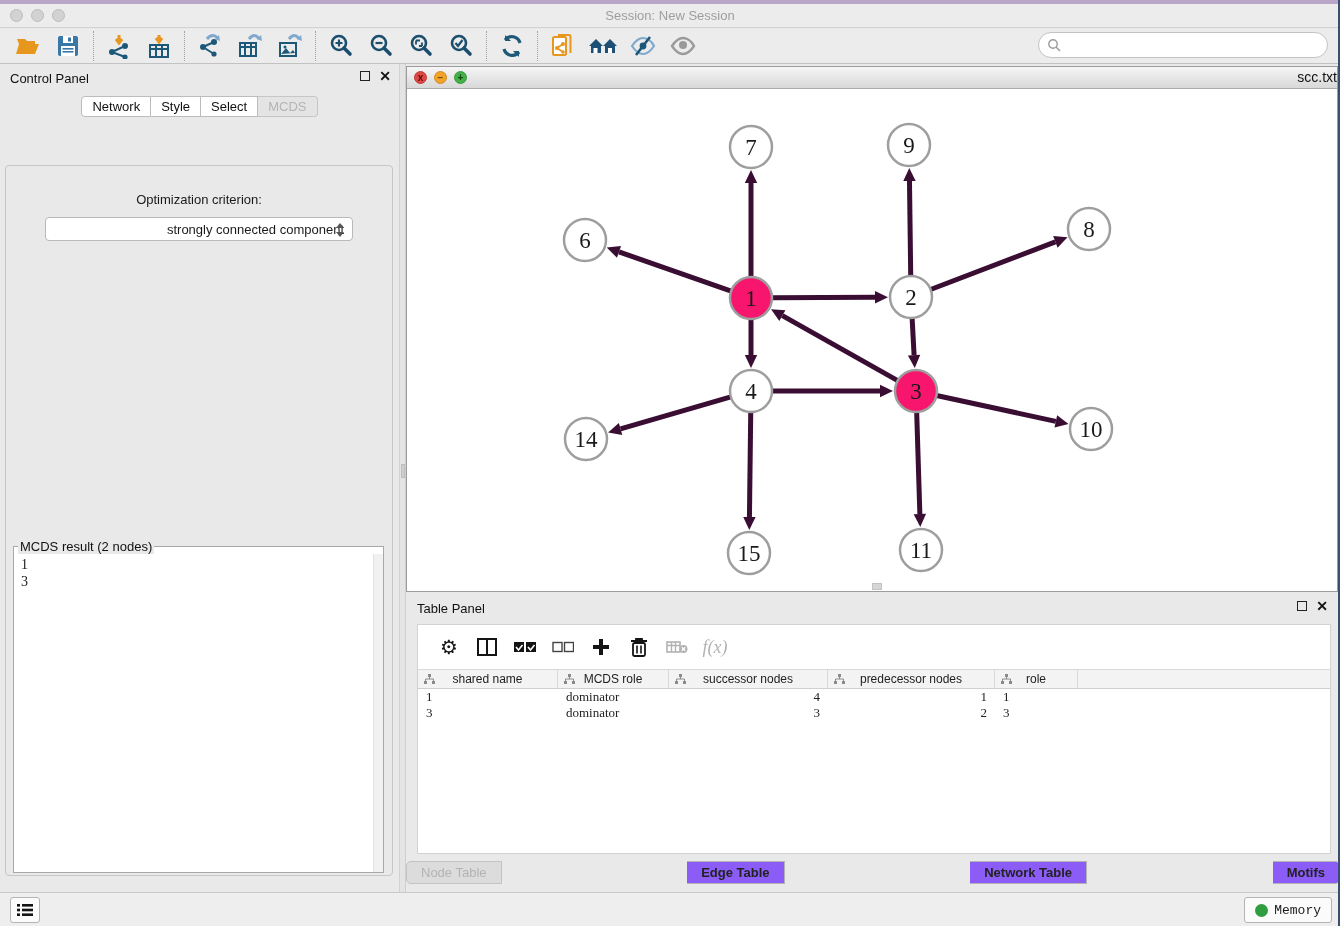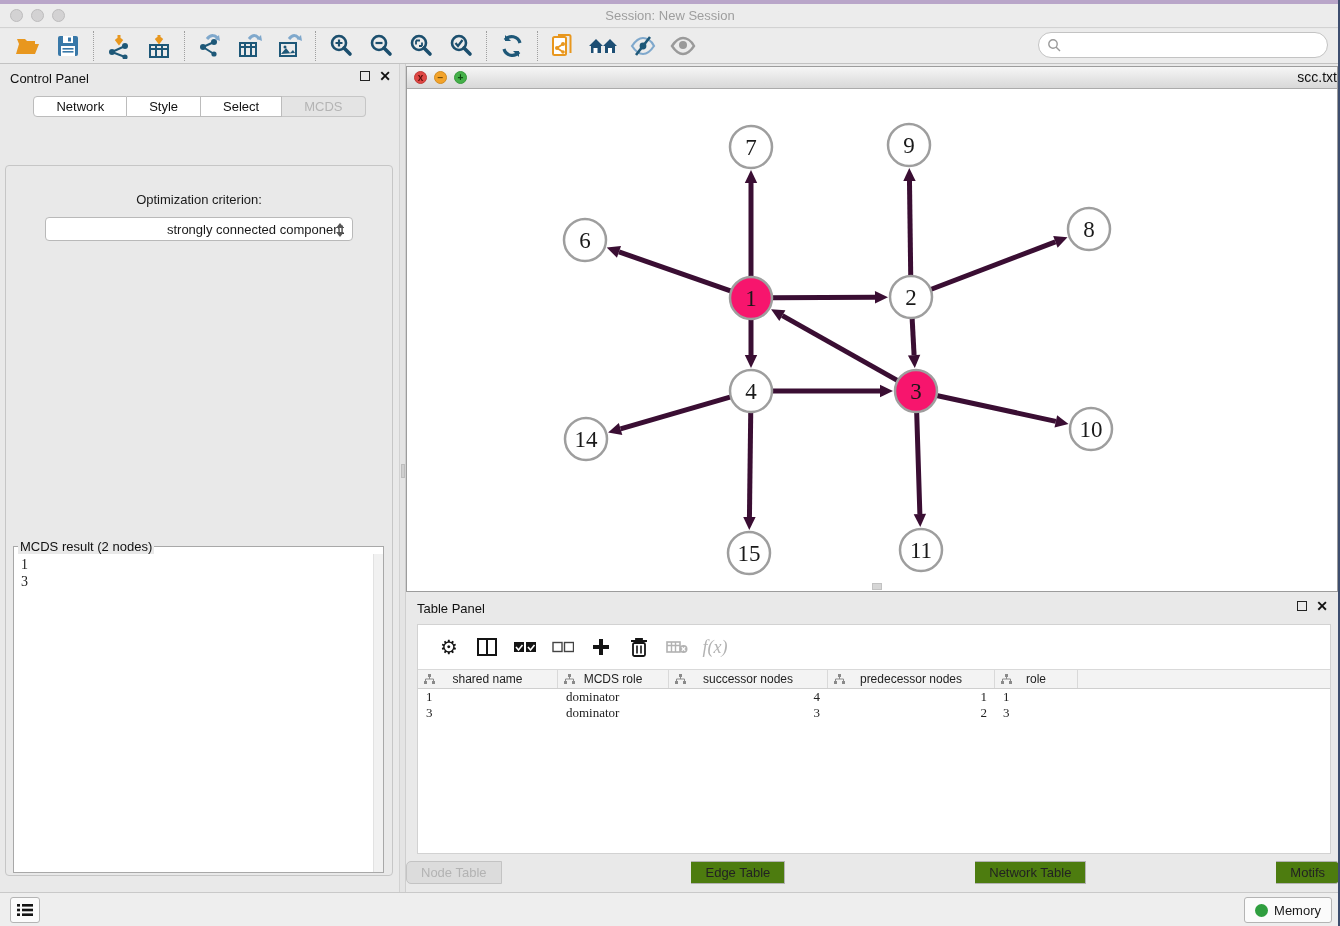--- a/index.html
+++ b/index.html
@@ -26,21 +26,21 @@
     border-radius:13px; background:#fff; display:flex; align-items:center; padding-left:8px; gap:4px; }
   .search input { border:none; outline:none; flex:1; height:20px; font-size:13px; background:transparent; }
 
   
   .control-panel { position:absolute; left:0; top:64px; width:399px; height:828px; background:#e9e9e9; }
   .cp-header { position:relative; height:28px; padding:7px 10px 0; font-size:13px; color:#111; }
   .panel-hdr-icons { position:absolute; right:8px; top:6px; display:flex; gap:9px; align-items:center; }
   .float-sq { width:10px; height:10px; border:1.6px solid #222; }
   .close-x { font-size:14px; font-weight:bold; color:#111; line-height:12px; }
   .cp-tabs { position:absolute; left:0; top:32px; width:100%; display:flex; justify-content:center; z-index:5; }
-  .tab { height:21px; line-height:19px; padding:0 22px; background:#fff; border:1px solid #bcbcbc;
+  .tab { height:21px; line-height:19px; padding:0 10px; background:#fff; border:1px solid #bcbcbc;
     border-left:none; font-size:13px; color:#111; }
   .tab:first-child { border-left:1px solid #bcbcbc; border-radius:4px 0 0 4px; }
   .tab:last-child { border-radius:0 4px 4px 0; }
   .tab.active { background:#e4e4e4; color:#b4b4b4; border-color:#c6c6c6; }
   .cp-body { position:absolute; left:5px; right:6px; top:53px; bottom:16px; border:1px solid #c6c6c6;
     border-radius:4px; background:#e9e9e9;margin-top:48px; }
   .opt-label { margin-top:26px; text-align:center; font-size:13px; }
   .criterion-select { margin:10px auto 0; width:308px; height:24px; background:#fff; border:1px solid #b9b9b9;
     border-radius:4px; display:flex; align-items:center; padding:0 8px; font-size:13px; position:relative;justify-content:flex-end; }
   .stepper { position:absolute; right:7px; top:4px; }
@@ -80,32 +80,32 @@
   .gear-glyph { font-family:"DejaVu Sans", sans-serif; font-size:20px; color:#141414; }
   .fx-glyph { font-family:"Liberation Serif", serif; font-style:italic; font-size:18px; color:#b2b2b2; }
   .tbl-header { display:flex; height:20px; background:#f3f3f3; border-top:1px solid #d9d9d9; border-bottom:1px solid #cfcfcf; }
   .tbl-hcell { position:relative; border-right:1px solid #d9d9d9; font-size:12px; color:#222;
     display:flex; align-items:center; justify-content:center; }
   .tbl-hcell .tree { position:absolute; left:6px; top:4px; }
   .tbl-row { display:flex; height:16px; background:#fff; }
   .tbl-cell { font-family:"Liberation Serif", serif; font-size:13px; color:#222; line-height:16px;
     padding:0 8px; overflow:hidden; white-space:nowrap; }
   .tp-tabs { position:absolute; bottom:8px; left:0; width:100%; display:flex; justify-content:space-between; }
-  .tp-tab { height:23px; line-height:21px; padding:0 14px; background:#4d7c0f; border:1px solid #b3b3b3;
-    border-left:none; font-size:13px; font-weight:normal; color:#222; }
+  .tp-tab { height:23px; line-height:21px; padding:0 14px; background:#8b5cf6; border:1px solid #b3b3b3;
+    border-left:none; font-size:13px; font-weight:bold; color:#222; }
   .tp-tab:first-child { border-left:1px solid #b3b3b3; border-radius:5px 0 0 5px; }
   .tp-tab:last-child { border-radius:0 5px 5px 0; }
   .tp-tab.active { background:#dcdcdc; color:#b3b3b3; border-color:#c3c3c3; font-weight:normal; }
 
   
   .status-bar { position:absolute; left:0; top:892px; width:100%; height:34px; background:#eeeeee; border-top:1px solid #c9c9c9; }
   .list-btn { position:absolute; left:10px; top:4px; width:30px; height:26px; background:#fbfbfb;
     border:1px solid #b4b4b4; border-radius:3px; display:flex; align-items:center; justify-content:center; }
   .memory-btn { position:absolute; right:8px; top:4px; height:26px; padding:0 10px; background:#fbfbfb;
-    border:1px solid #b4b4b4; border-radius:3px; display:flex; align-items:center; gap:6px; font-size:13px; }
+    border:1px solid #b4b4b4; border-radius:3px; display:flex; align-items:center; gap:6px; font-size:13px;font-family:Liberation Mono, monospace; }
   .memory-dot { width:13px; height:13px; border-radius:50%; }
 </style>
 </head>
 <body>
 
 <div class="app">
   <div class="top-accent"></div>
   <div class="right-edge"></div>
 
   <div class="titlebar">

